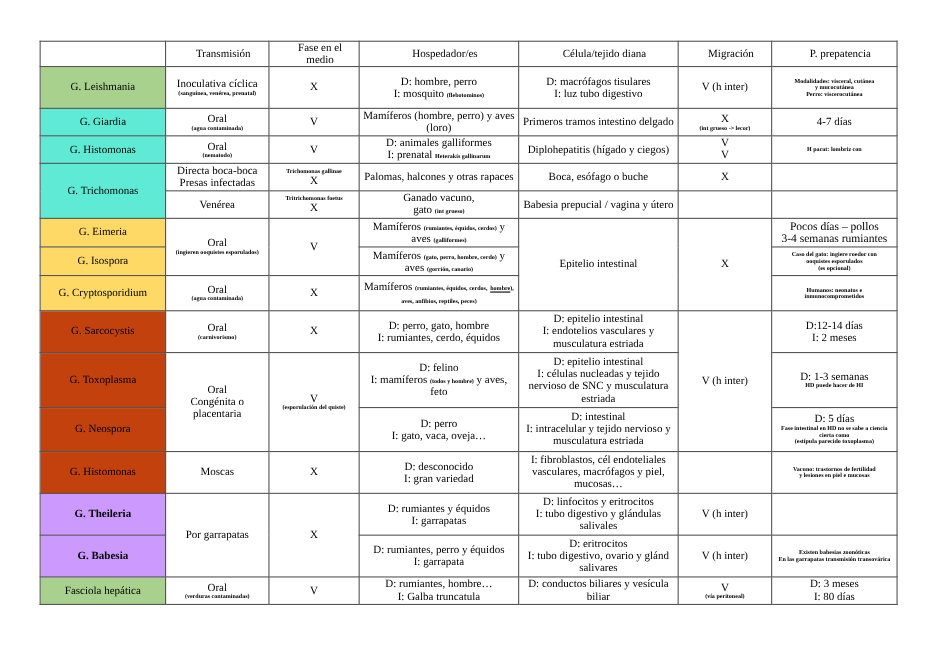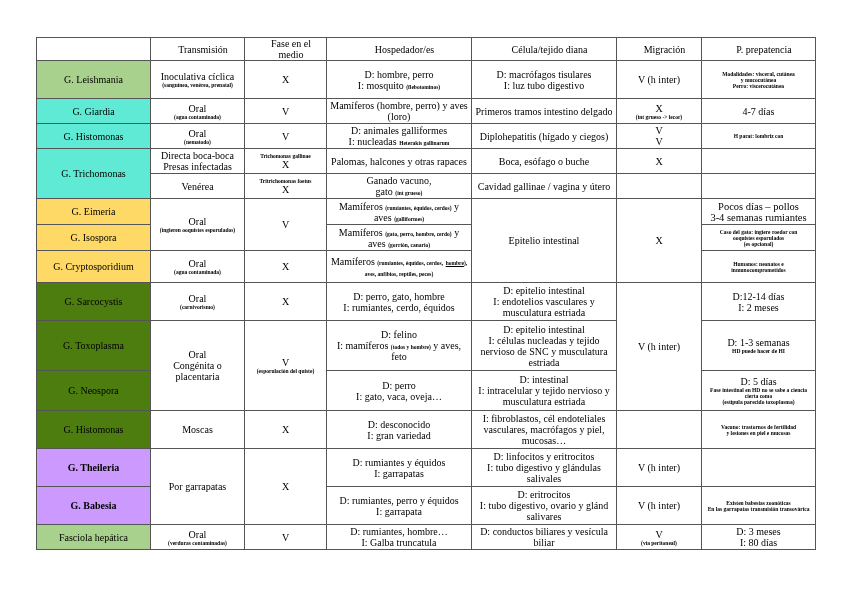--- a/index.html
+++ b/index.html
@@ -7,21 +7,21 @@
          font-family:"Liberation Serif","DejaVu Serif",serif; color:#000; }
   table { position:absolute; left:36px; top:37px; border-collapse:collapse;
           table-layout:fixed; width:779px; }
   td, th { border:1px solid #555; text-align:center; vertical-align:middle;
            padding:0 2px; font-size:10px; line-height:11px; font-weight:normal; }
   th { height:14px; font-size:10px;padding-left:13px; }
   .name { font-size:10px; }
   .g-green  { background:#a9d18e; }
   .g-blue   { background:#5eead4; }
   .g-yellow { background:#ffd966; }
-  .g-lav    { background:#4d7c0f; }
+  .g-lav    { background:#c2410c; }
   .g-purp   { background:#cc99ff;font-weight:bold; }
   .s { font-size:5.5px; line-height:6px; font-weight:bold; }
   .blk { display:block; }
   .u { text-decoration:underline; }
   .mid { font-size:10.5px; }
 </style>
 </head>
 <body>
 
 <table>
@@ -86,21 +86,21 @@
 
   <tr style="height:25px">
     <td class="name g-blue">G. Histomonas</td>
     <td>
       <span class="blk">Oral</span>
       <span class="blk s">(nematodo)</span>
     </td>
     <td>V</td>
     <td>
       <span class="blk">D: animales galliformes</span>
-      <span>I: nucleadas</span> <span class="s">Heterakis gallinarum</span>
+      <span>I: prenatal</span> <span class="s">Heterakis gallinarum</span>
     </td>
     <td>Diplohepatitis (hígado y ciegos)</td>
     <td>
       <span class="blk">V</span>
       <span class="blk">V</span>
     </td>
     <td class="s">H parat: lombriz con</td>
   </tr>
 
   <tr style="height:25px">
@@ -122,21 +122,21 @@
   <tr style="height:25px">
     <td>Venérea</td>
     <td>
       <span class="blk s">Tritrichomonas foetus</span>
       <span class="blk">X</span>
     </td>
     <td>
       <span class="blk">Ganado vacuno,</span>
       <span>gato</span> <span class="s">(int grueso)</span>
     </td>
-    <td>Cavidad gallinae / vagina y útero</td>
+    <td>Babesia prepucial / vagina y útero</td>
     <td></td>
     <td></td>
   </tr>
 
   <tr style="height:26px">
     <td class="name g-yellow">G. Eimeria</td>
     <td rowspan="2">
       <span class="blk">Oral</span>
       <span class="blk s">(ingieren ooquistes esporulados)</span>
     </td>

